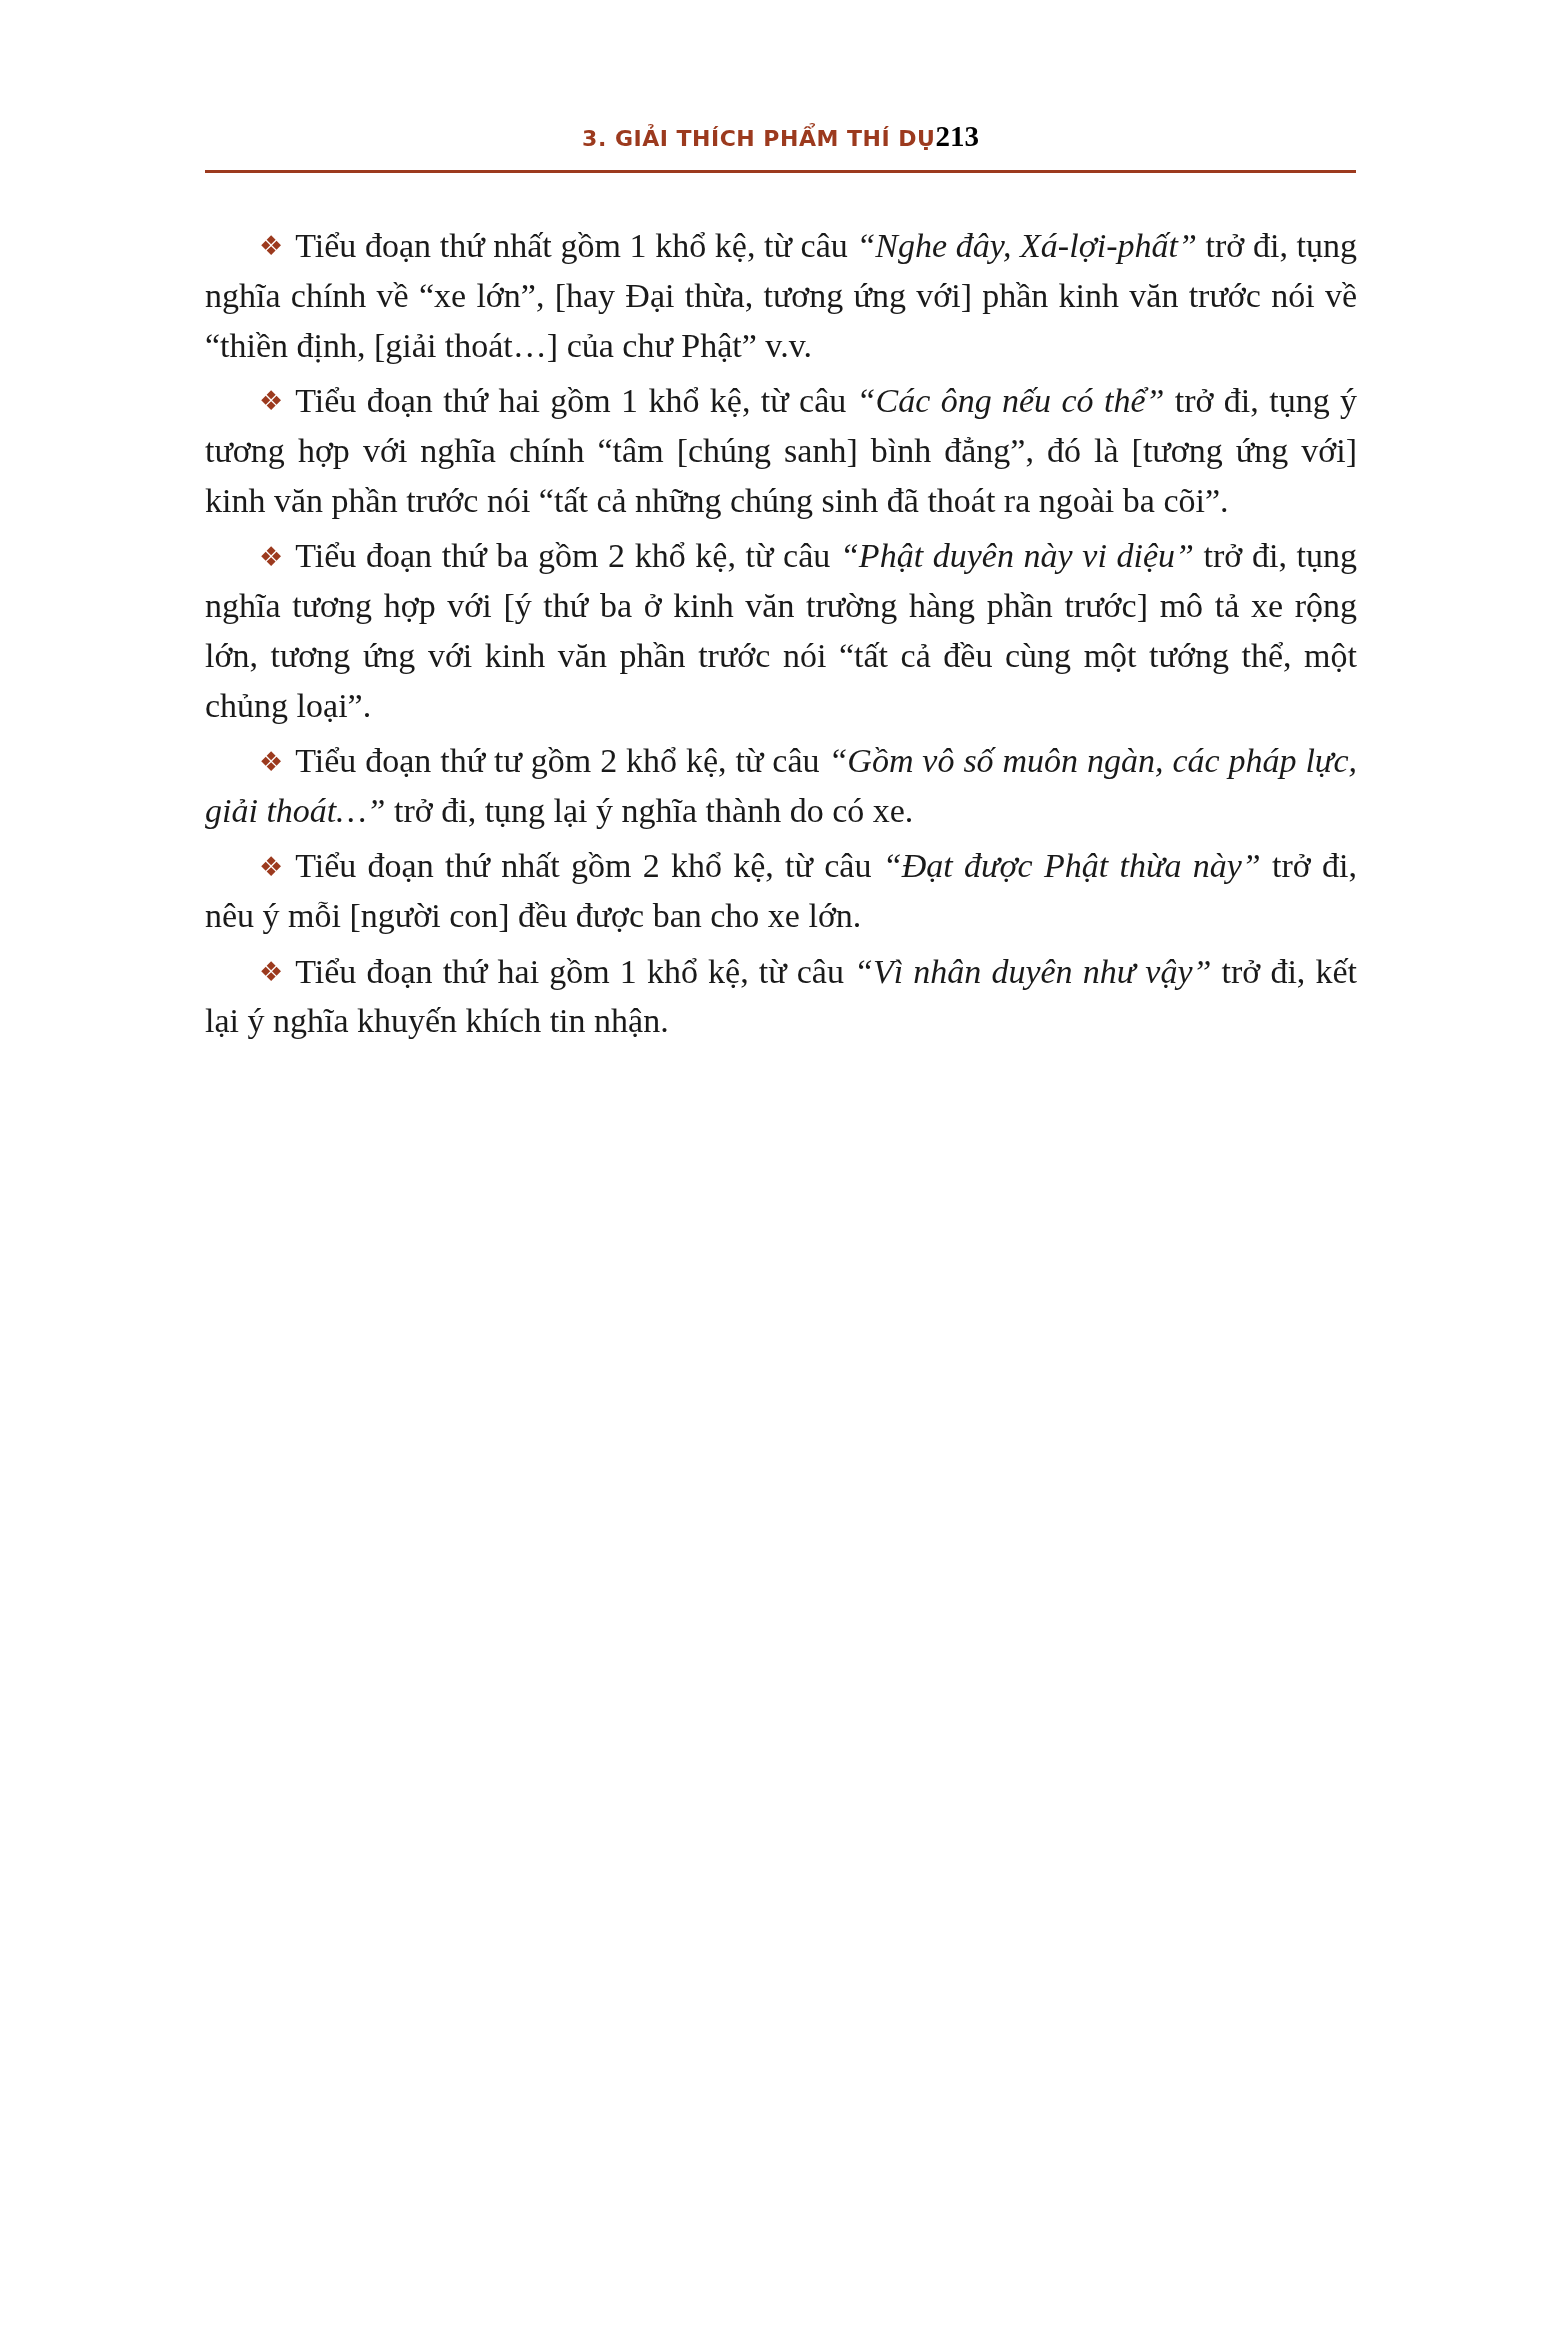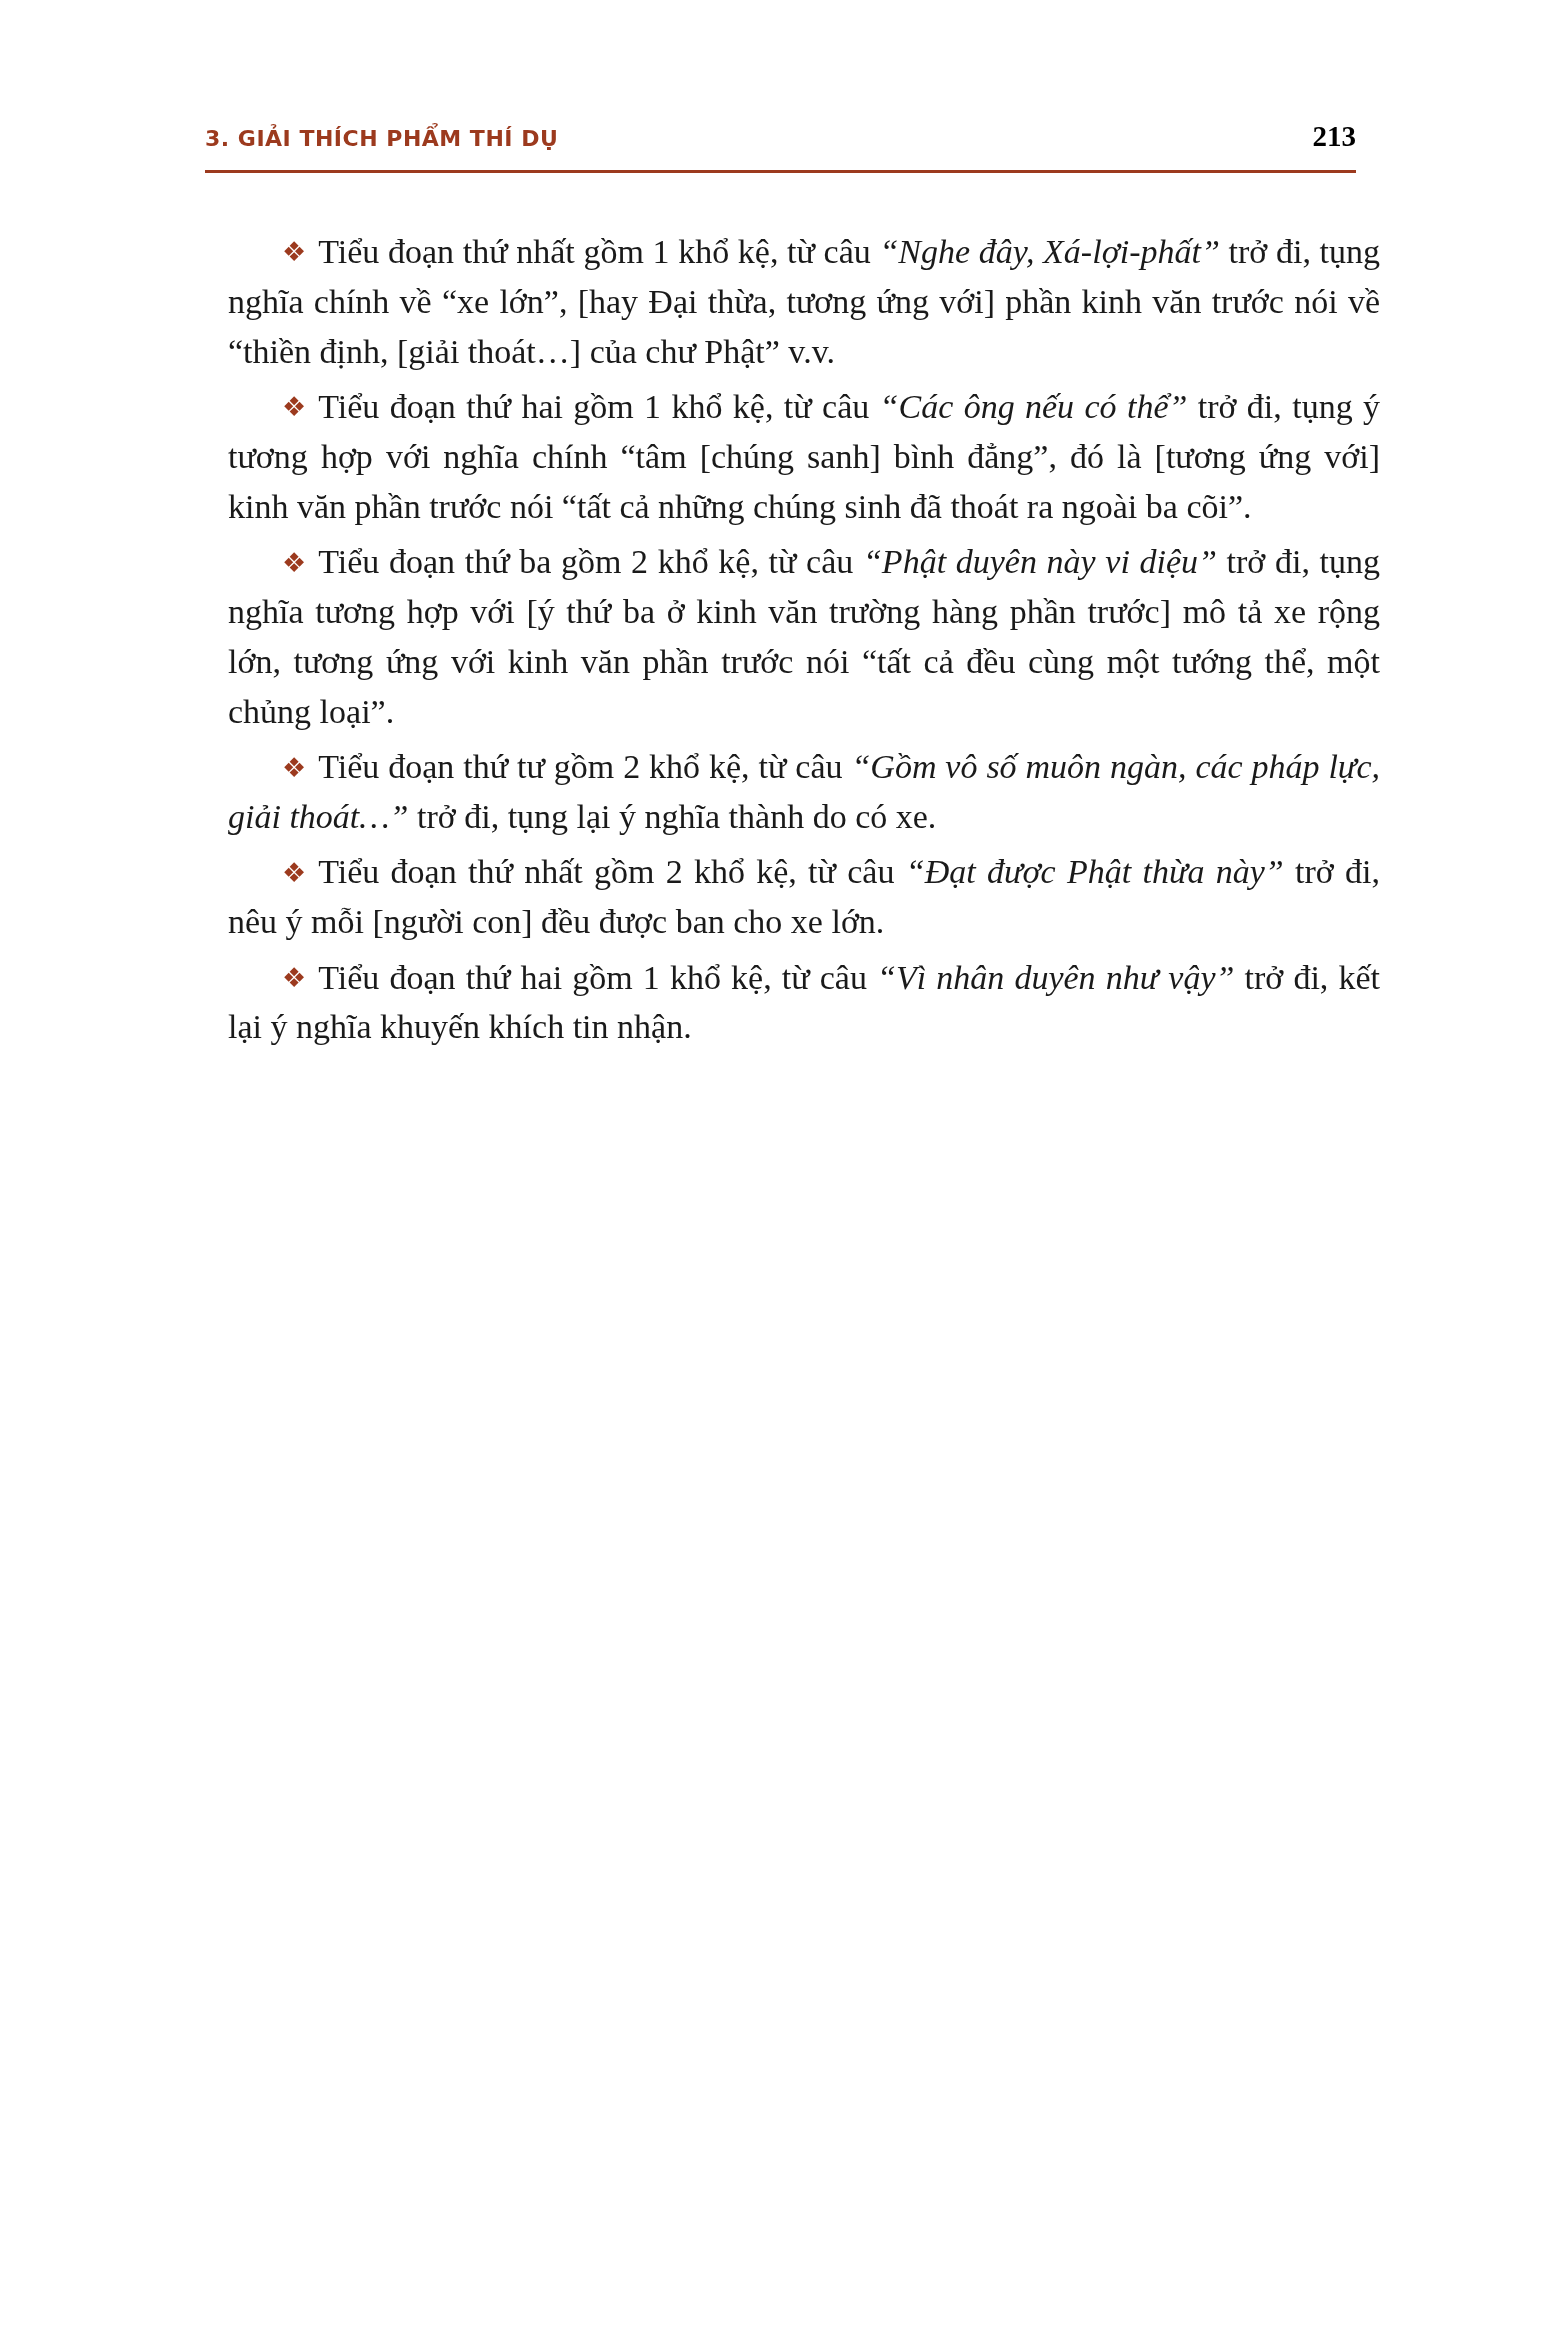--- a/index.html
+++ b/index.html
@@ -25,21 +25,21 @@
 
   
   .header {
     position: absolute;
     top: 120px;
     left: 205px;
     right: 205px;
     height: 54px;
     display: flex;
     align-items: baseline;
-    justify-content: space-between;
+    justify-content: center;
   }
   .header-title {
     font-family: "DejaVu Sans", sans-serif;
     font-size: 22px;
     font-weight: bold;
     letter-spacing: 0.5px;
     color: #9c3a1e;
     text-transform: uppercase;
   }
   .header-page {
@@ -53,24 +53,23 @@
     top: 170px;
     left: 205px;
     right: 205px;
     height: 2.6px;
     background: #9c3a1e;
   }
 
   
   .content {
     position: absolute;
-    top: 227px;
+    top: 221px;
     left: 205px;
     width: 1152px;
-    margin-left: 23px;
   }
   p.para {
     margin: 0 0 5.2px 0;
     font-size: 34px;
     line-height: 1.47;
     text-align: justify;
     text-justify: inter-word;
     hyphens: none;
     text-indent: 0;
   }

